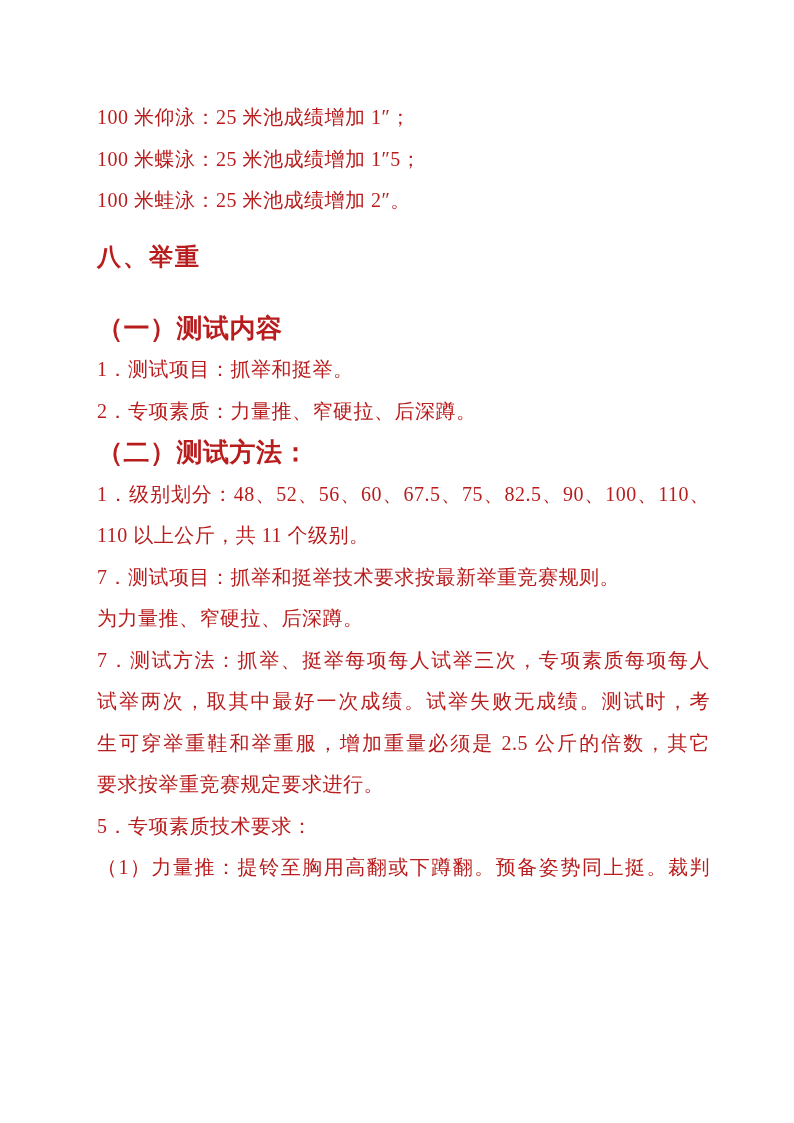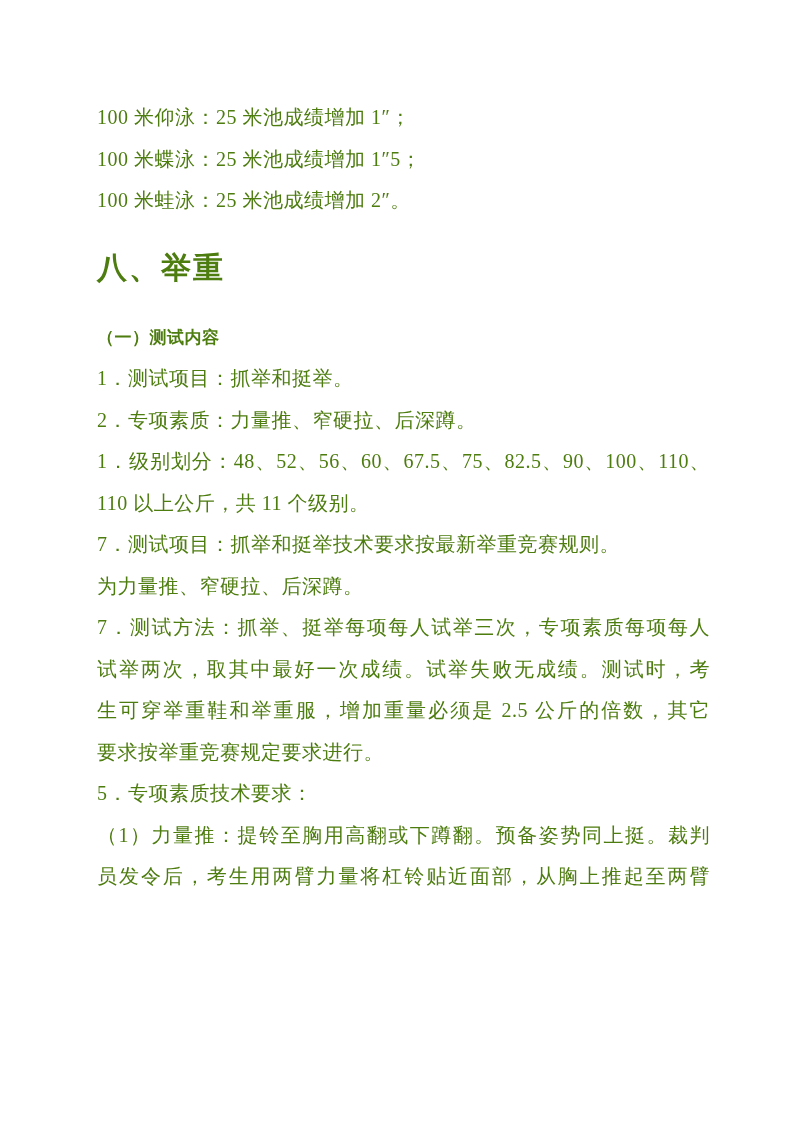--- a/index.html
+++ b/index.html
@@ -21,59 +21,59 @@
   .content {
     width: 613px;
   }
   .line {
     font-family: "Liberation Serif", "DejaVu Serif", serif;
     font-size: 20px;
     line-height: 41.5px;
     letter-spacing: 0.5px;
     text-align: left;
     white-space: normal;
-    color: #4d7c0f;
+    color: #b91c1c;
   }
   .line.justify {
     text-align: justify;
     text-align-last: justify;
   }
   .line.h1 {
-    font-family: Liberation Sans, sans-serif;
+    font-family: Liberation Mono, monospace;
     font-weight: 700;
-    font-size: 30px;
+    font-size: 24px;
     line-height: 50px;
     letter-spacing: 2px;
-    margin-top: 21px;
+    margin-top: 12px;
     margin-bottom: 24px;
   }
   .line.h2 {
     font-family: "Liberation Sans", "DejaVu Sans", sans-serif;
     font-weight: 700;
-    font-size: 17px;
+    font-size: 26px;
     letter-spacing: 0.5px;
   }
 </style>
 </head>
 <body>
 
 <div class="page">
   <div class="content">
       <div class="line body">100 米仰泳：25 米池成绩增加 1″；</div>
       <div class="line body">100 米蝶泳：25 米池成绩增加 1″5；</div>
       <div class="line body">100 米蛙泳：25 米池成绩增加 2″。</div>
       <div class="line h1">八、举重</div>
       <div class="line h2">（一）测试内容</div>
       <div class="line body">1．测试项目：抓举和挺举。</div>
       <div class="line body">2．专项素质：力量推、窄硬拉、后深蹲。</div>
+      <div class="line h2">（二）测试方法：</div>
       <div class="line body justify">1．级别划分：48、52、56、60、67.5、75、82.5、90、100、110、</div>
       <div class="line body">110 以上公斤，共 11 个级别。</div>
       <div class="line body">7．测试项目：抓举和挺举技术要求按最新举重竞赛规则。</div>
       <div class="line body">为力量推、窄硬拉、后深蹲。</div>
       <div class="line body justify">7．测试方法：抓举、挺举每项每人试举三次，专项素质每项每人</div>
       <div class="line body justify">试举两次，取其中最好一次成绩。试举失败无成绩。测试时，考</div>
       <div class="line body justify">生可穿举重鞋和举重服，增加重量必须是 2.5 公斤的倍数，其它</div>
       <div class="line body">要求按举重竞赛规定要求进行。</div>
       <div class="line body">5．专项素质技术要求：</div>
       <div class="line body justify">（1）力量推：提铃至胸用高翻或下蹲翻。预备姿势同上挺。裁判</div>
-      <div class="line body justify">员发令后，考生用两臂力量将杠铃贴近面部，从胸上推起至两臂</div>
     </div>
 </div>
 
 </body></html>

